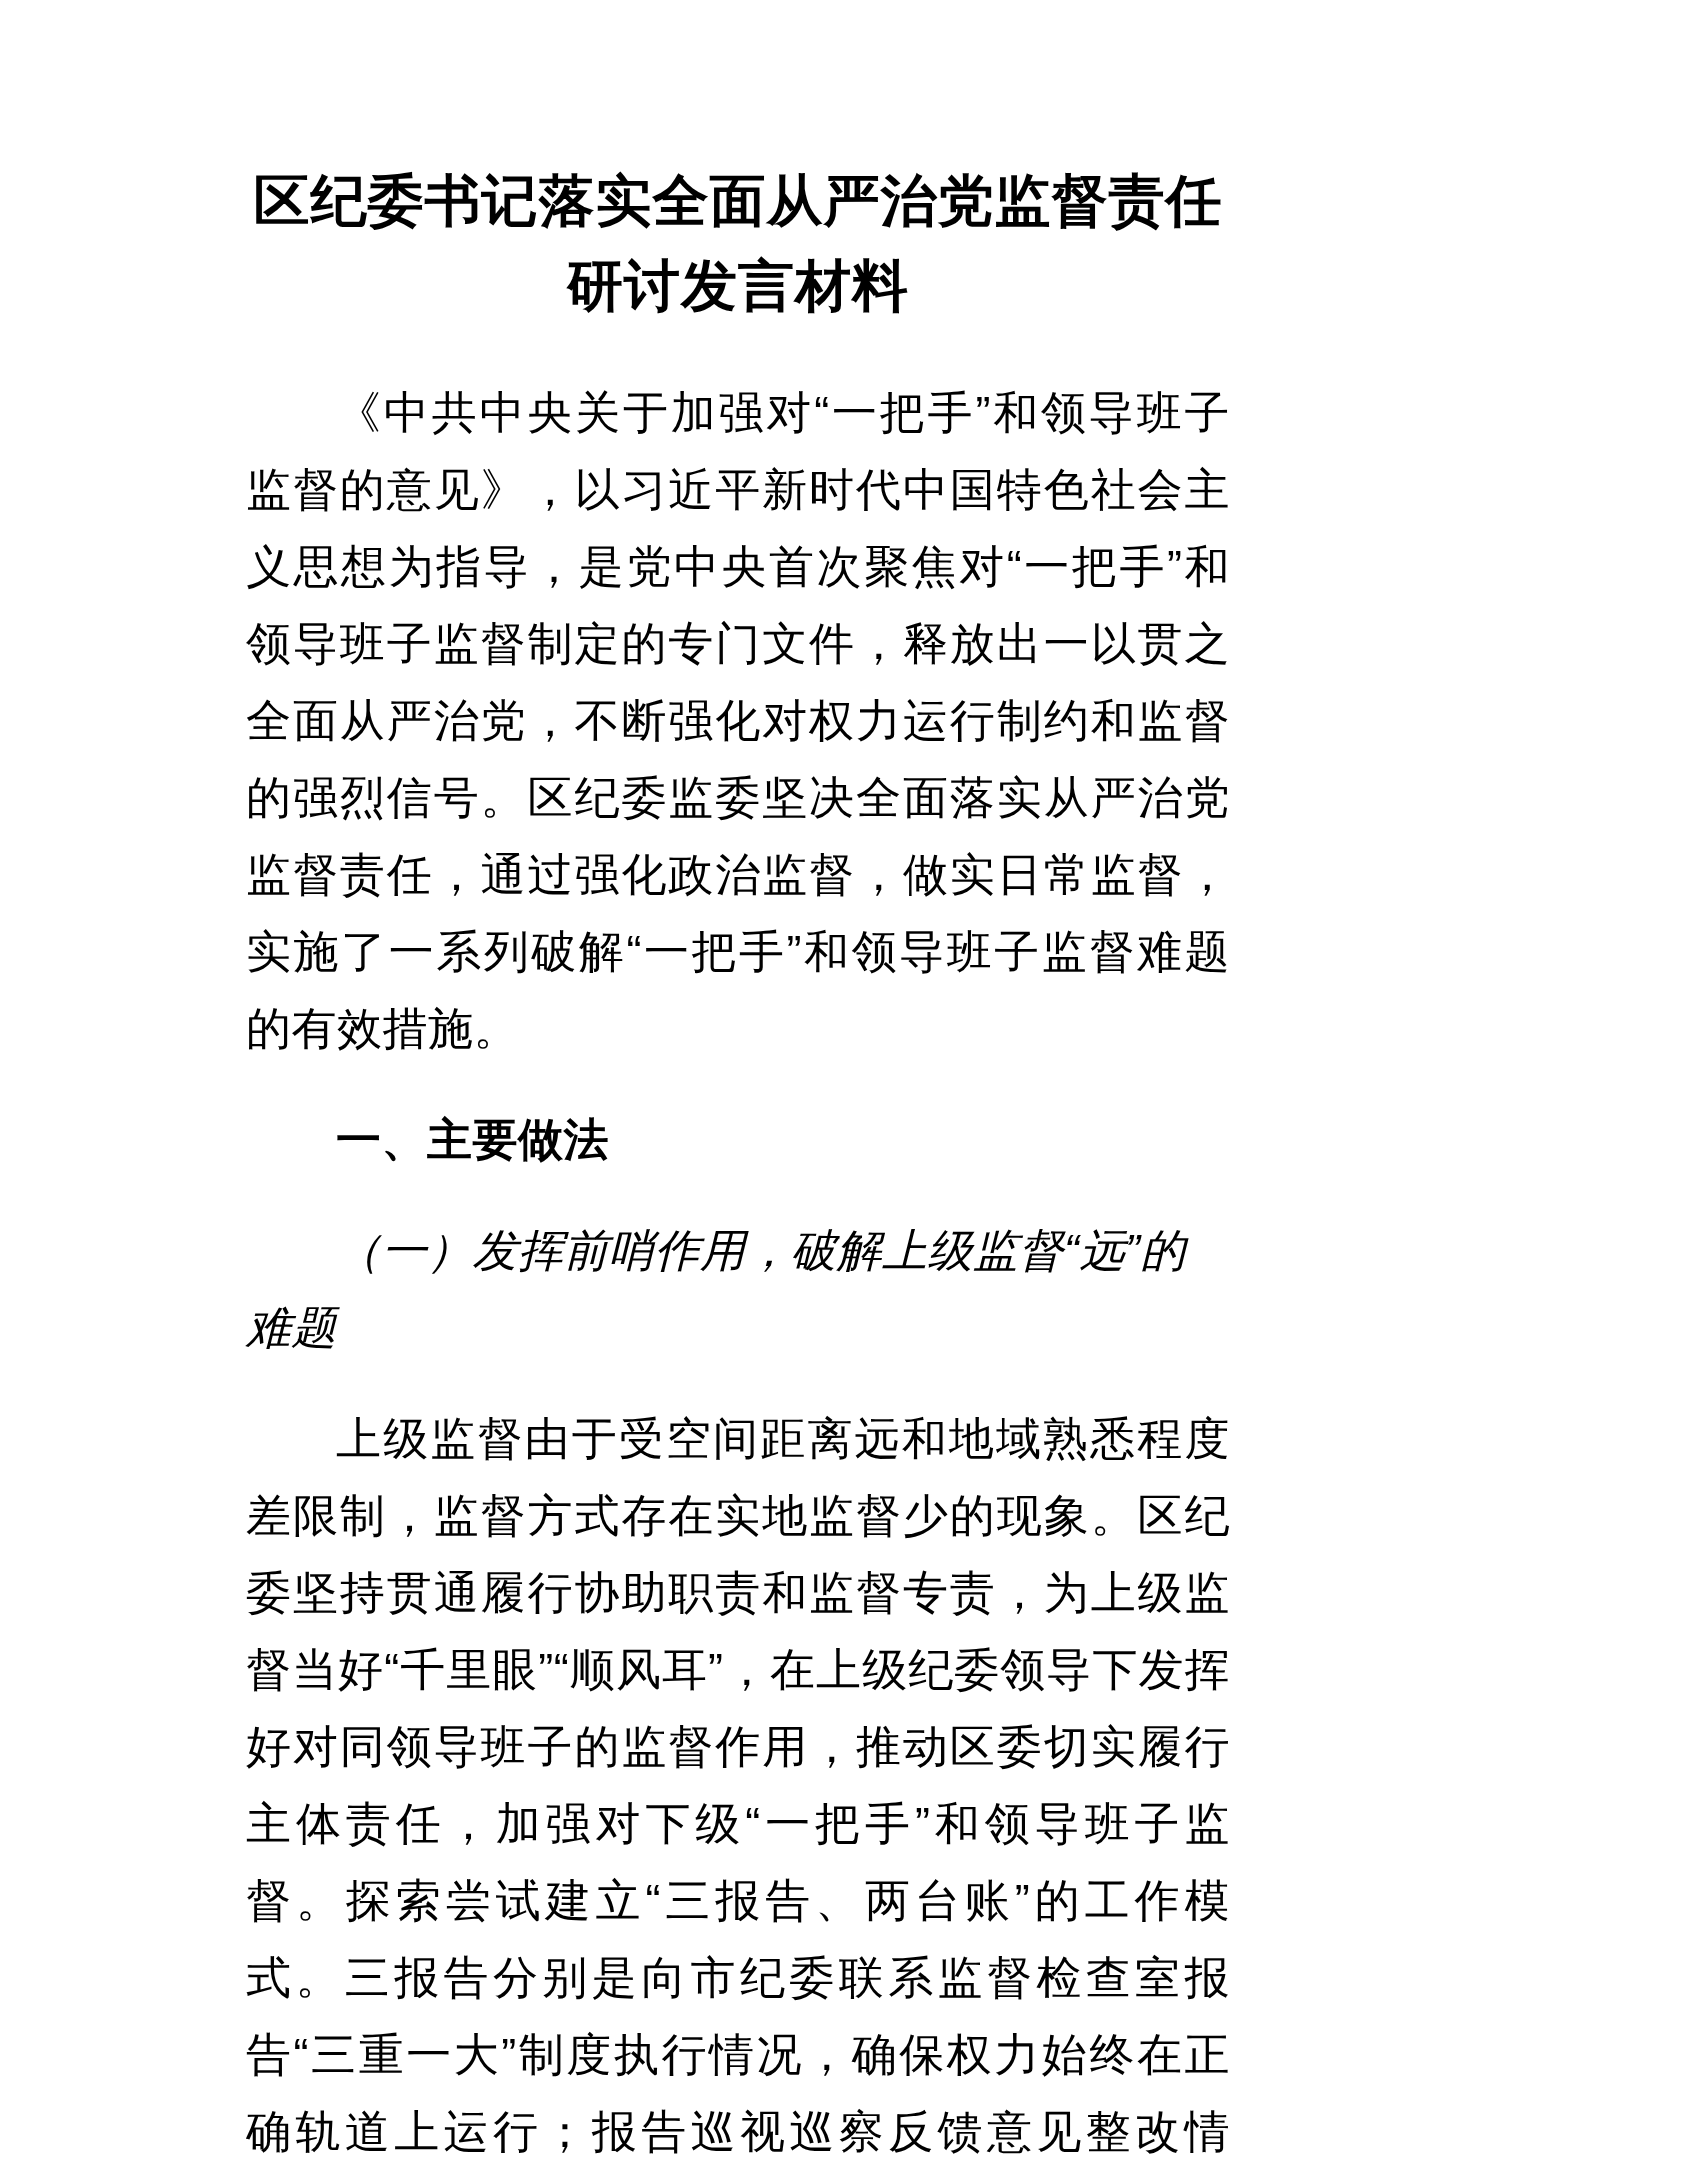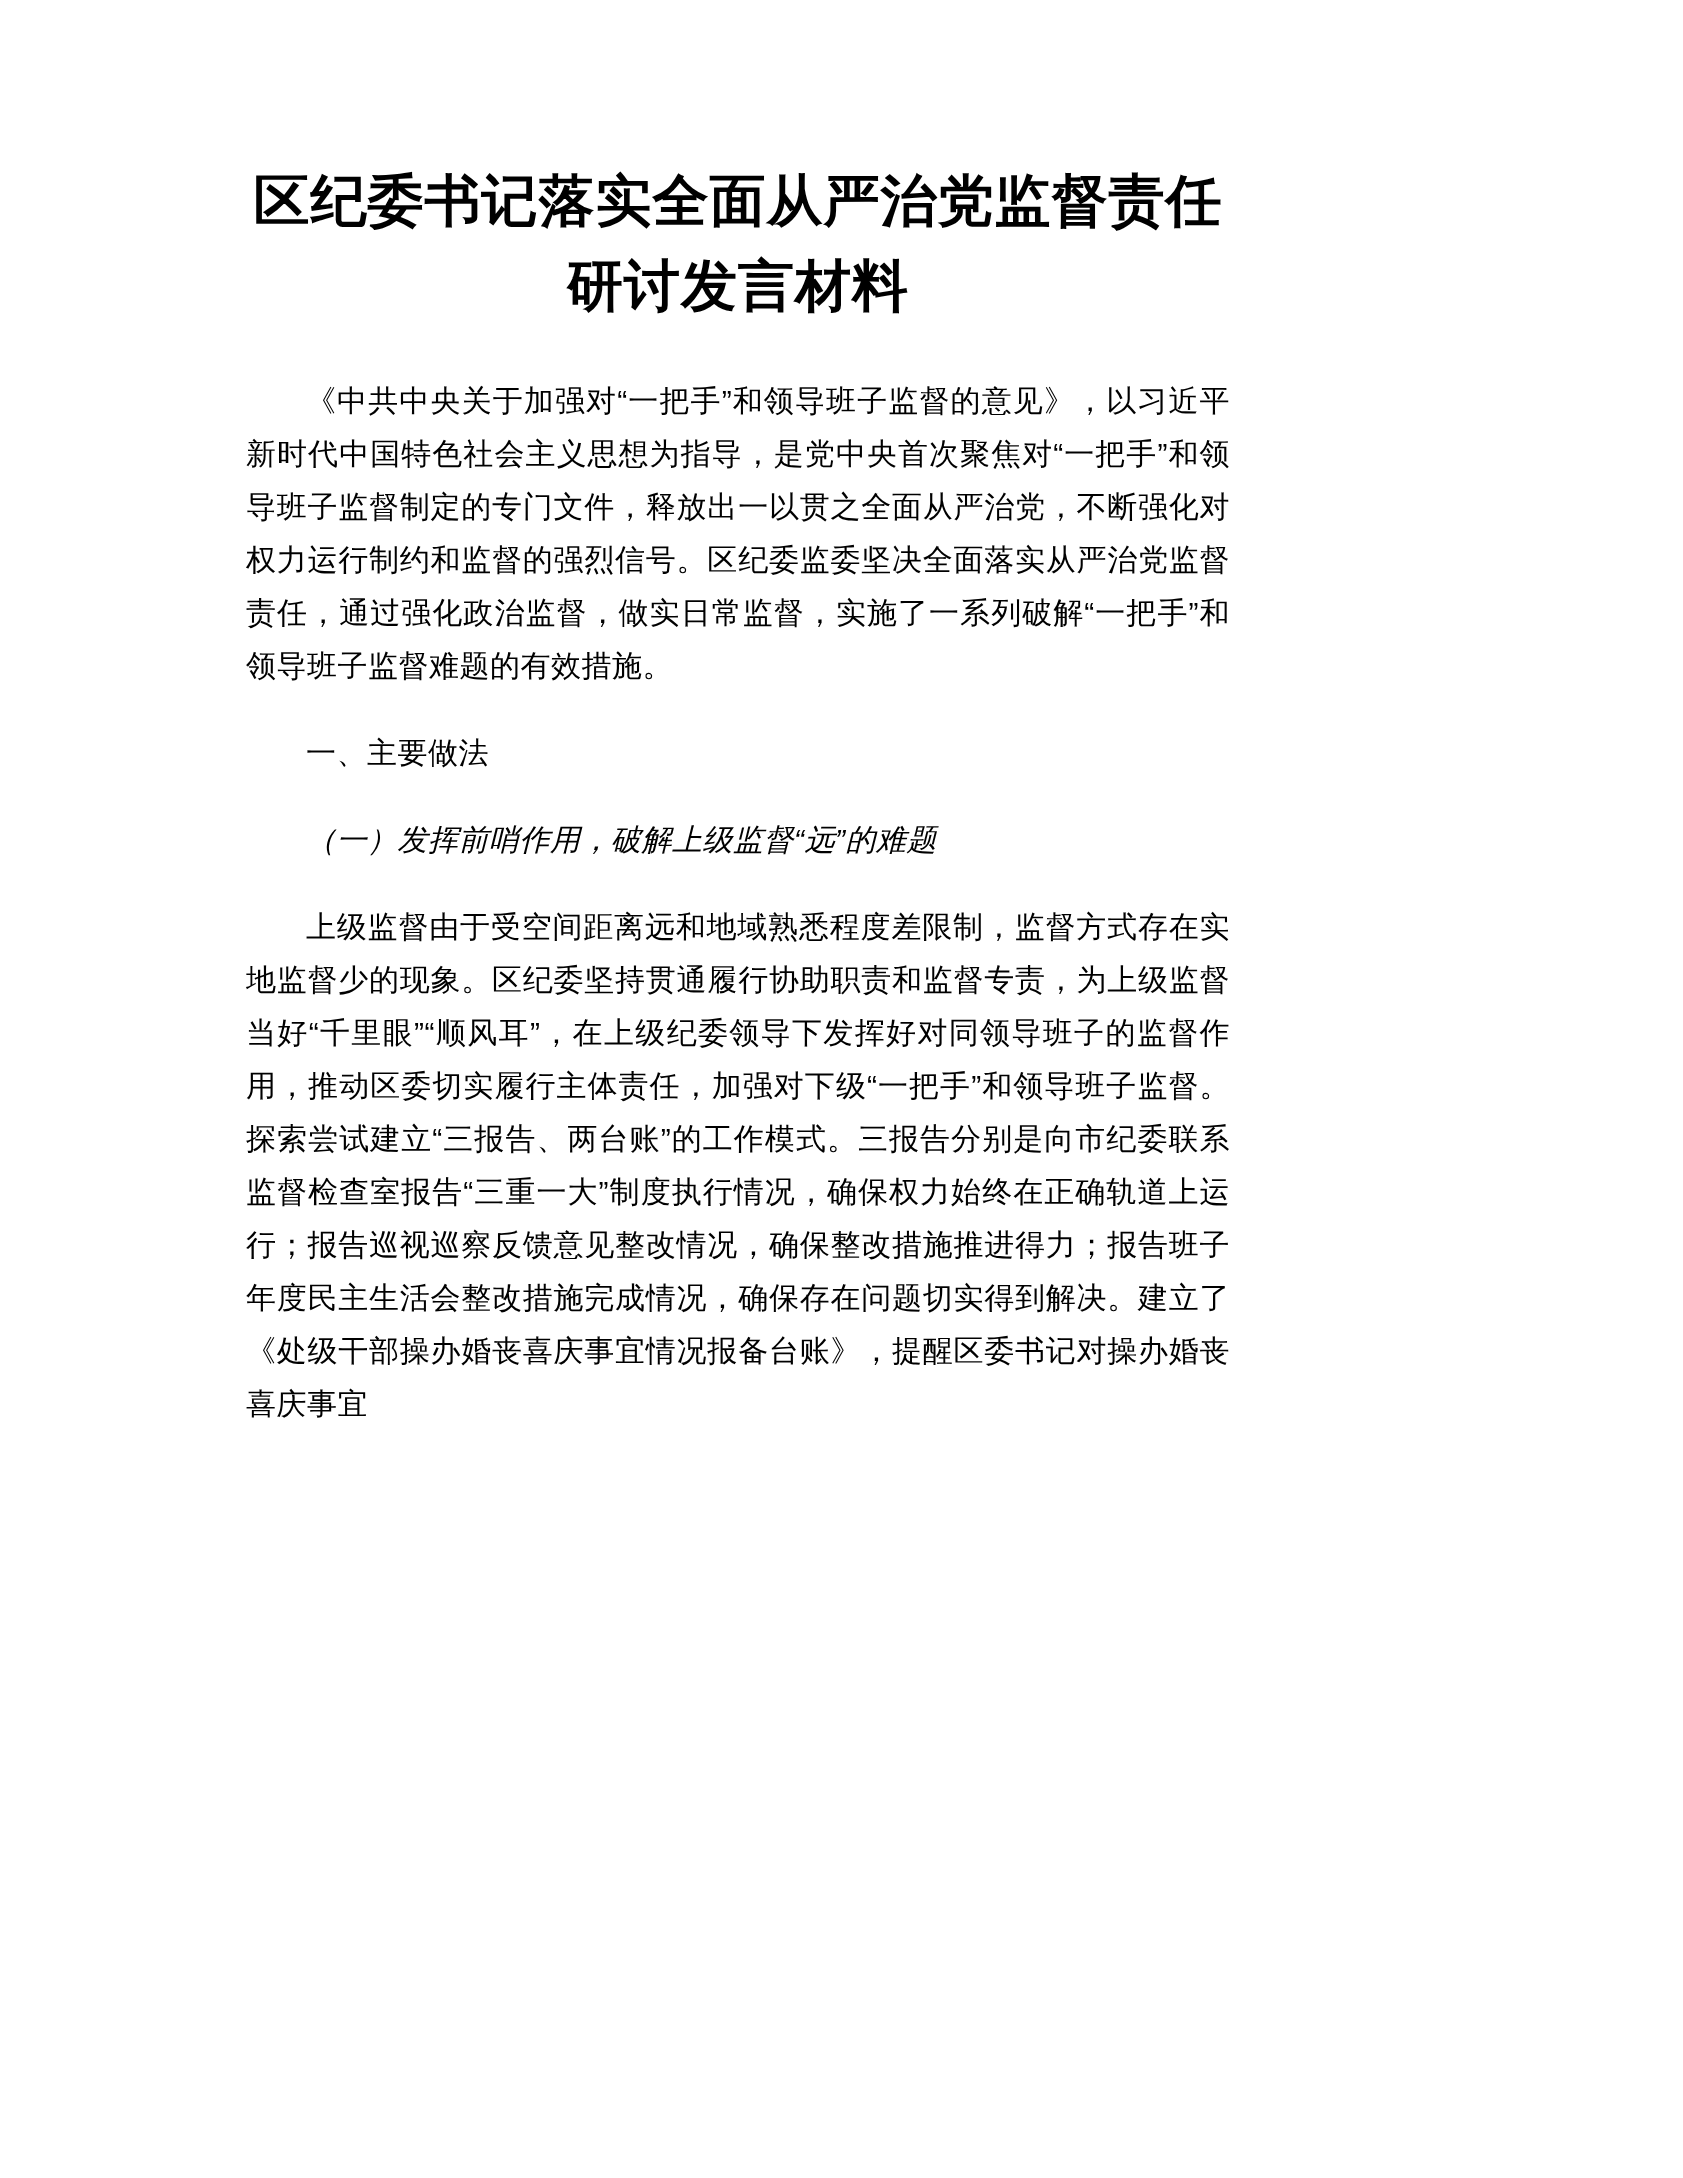--- a/index.html
+++ b/index.html
@@ -18,30 +18,30 @@
   }
   .doc-title {
     font-size: 56px;
     font-weight: 700;
     text-align: center;
     line-height: 1.52;
     letter-spacing: 1px;
     margin-bottom: 46px;
   }
   .para {
-    font-size: 30px;
-    line-height: 53px;
+    font-size: 45px;
+    line-height: 77px;
     text-align: justify;
     text-justify: inter-ideograph;
     text-indent: 2em;
     letter-spacing: 0.5px;
     word-break: break-all;
   }
   .para.heading-1 {
-    font-weight: 400;
+    font-weight: 700;
     margin-top: 34px;
     margin-bottom: 34px;
     text-align: left;
   }
   .para.heading-2 {
     font-weight: 400;
     margin-top: 34px;
     margin-bottom: 34px;
     text-align: left;
     font-style: italic;

